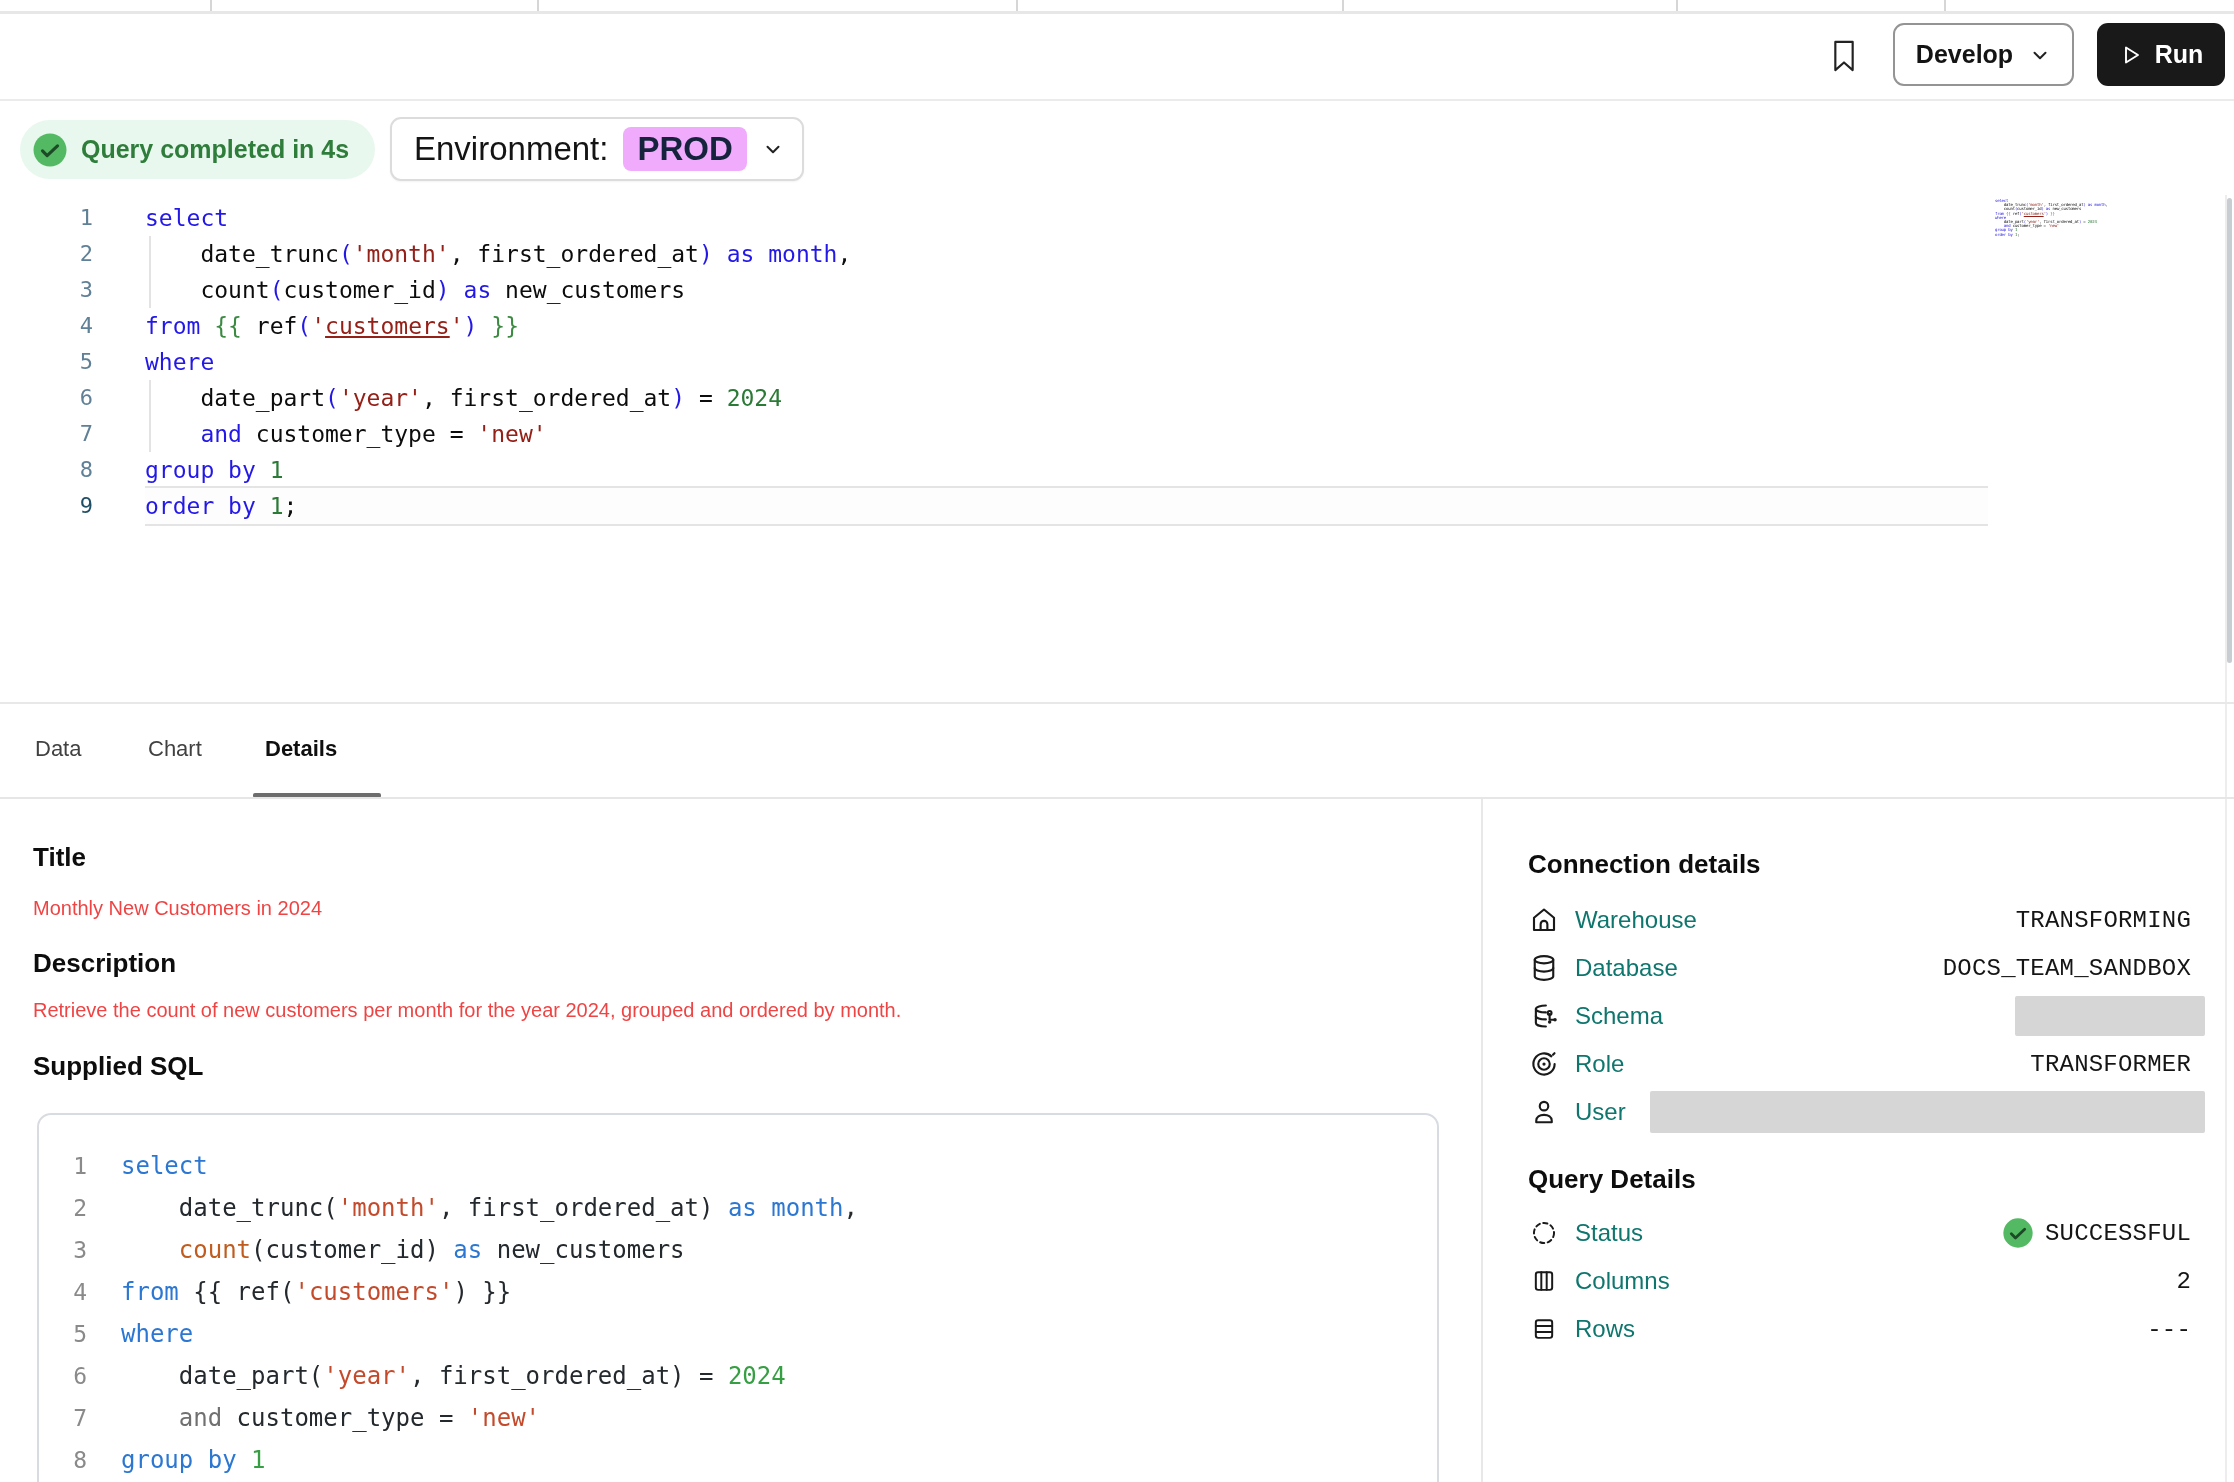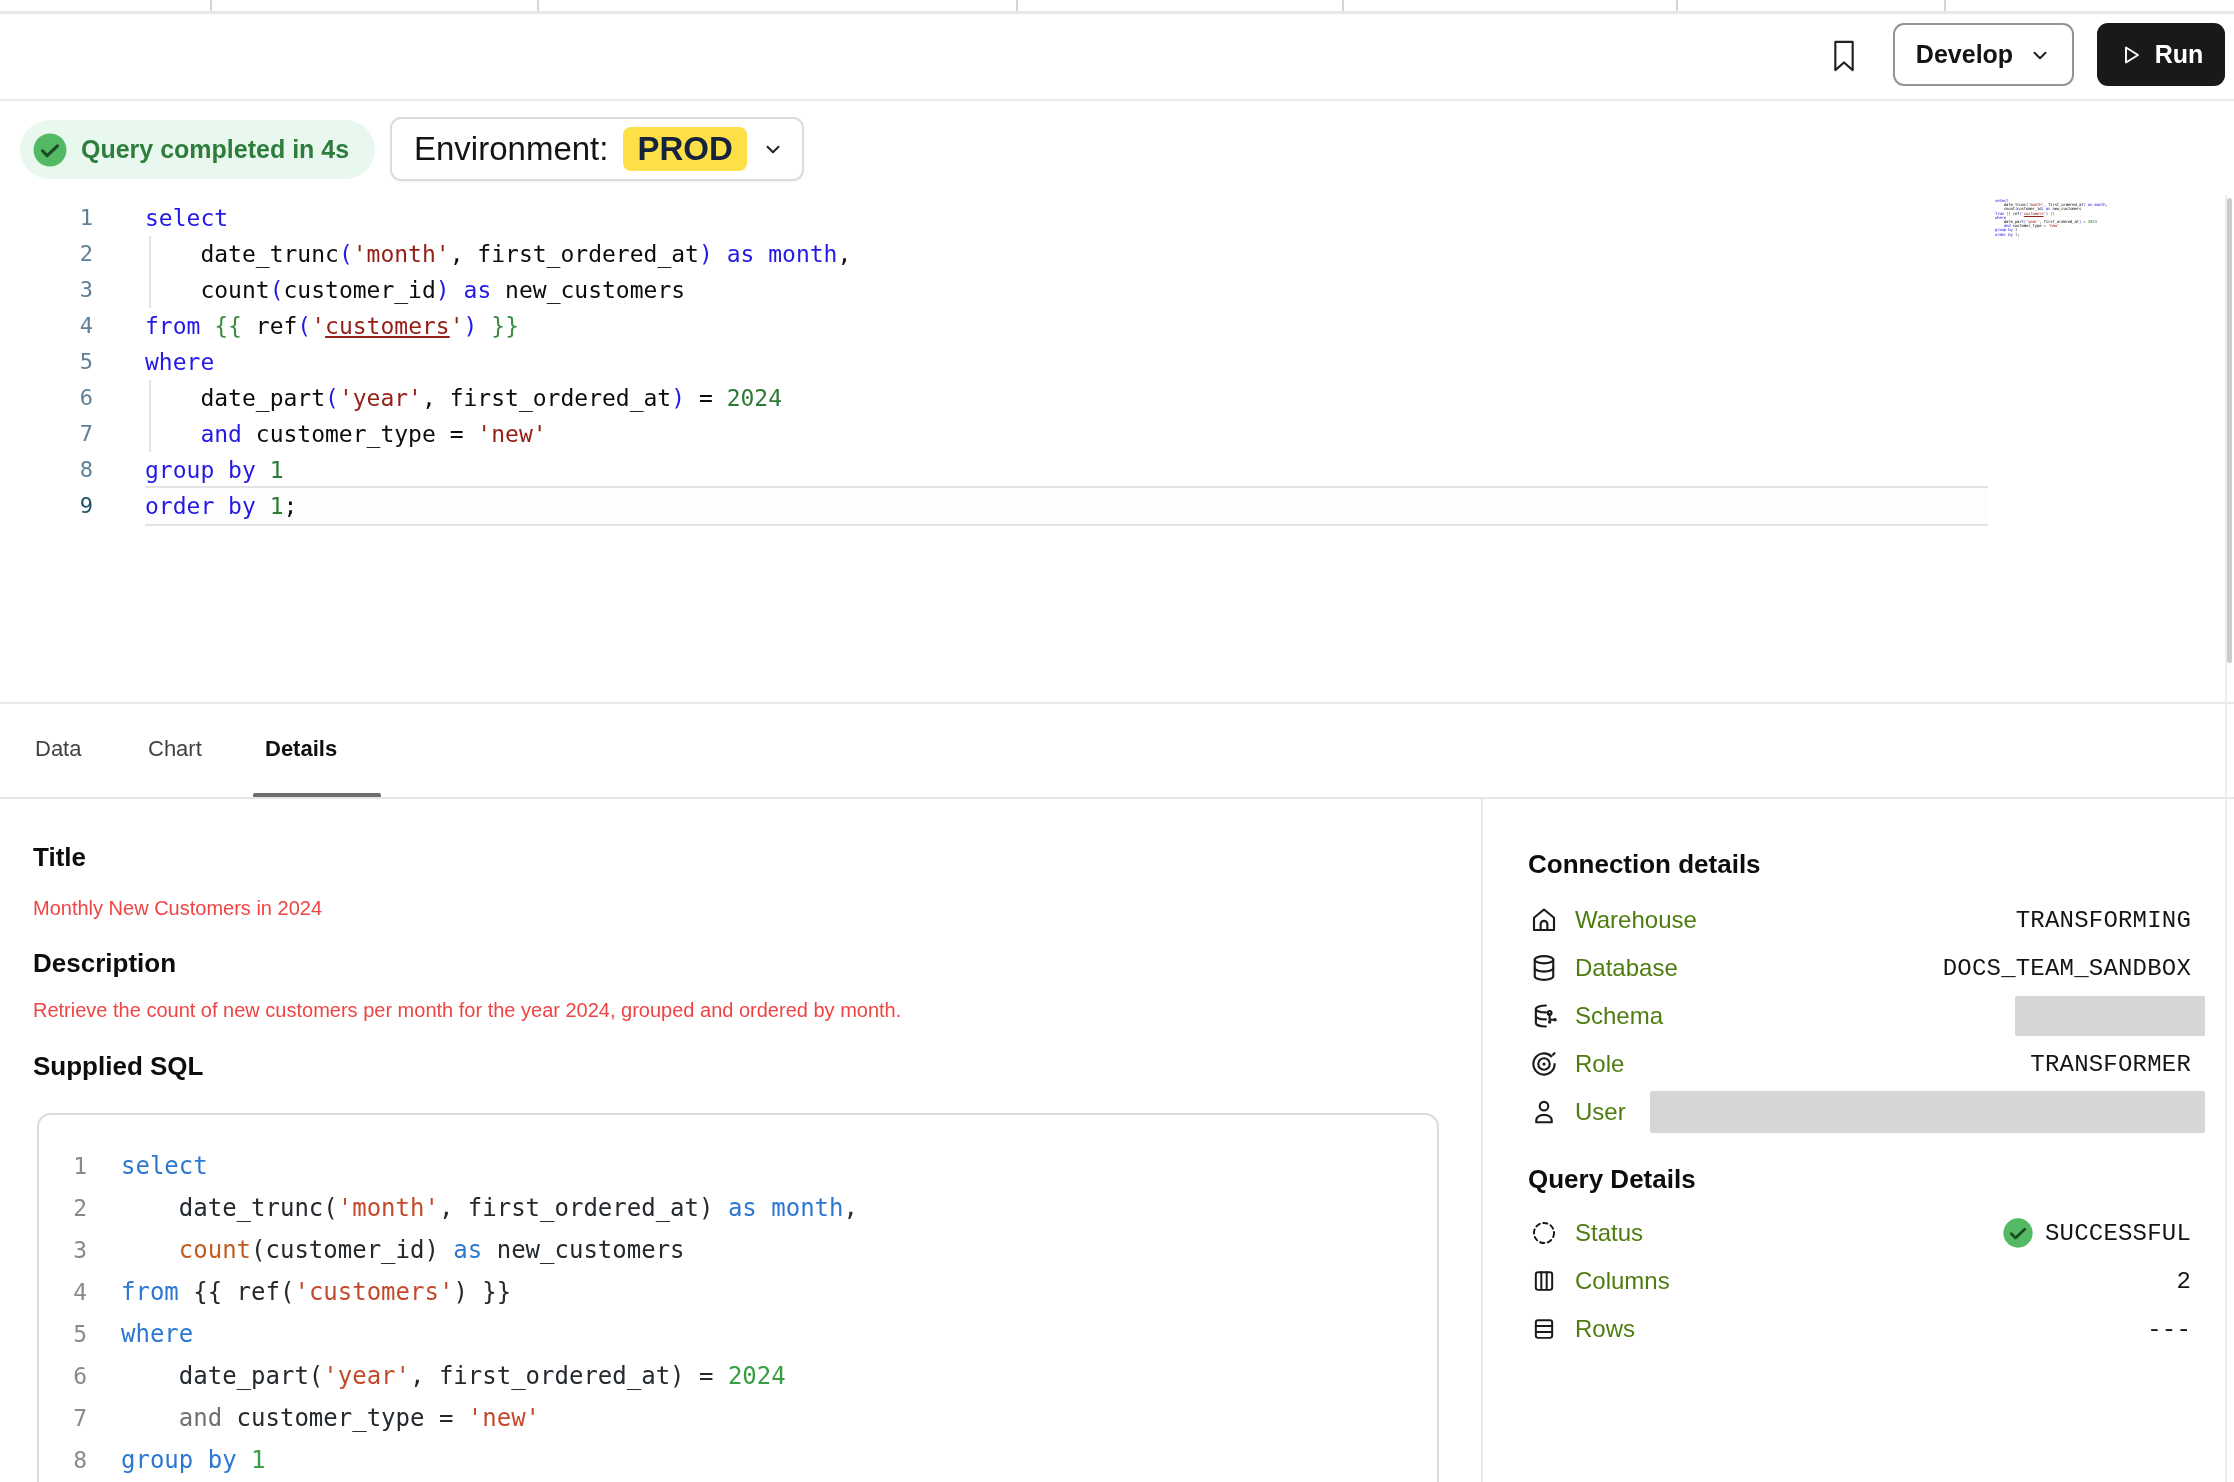--- a/index.html
+++ b/index.html
@@ -24,21 +24,21 @@
     display:flex;align-items:center;justify-content:center;gap:12px;font-size:25px;font-weight:700;cursor:pointer;}
   .icon{display:inline-flex;align-items:center;justify-content:center;}
   .icon svg{display:block;}
 
   
   .badge{left:20px;top:120px;height:59px;border-radius:30px;background:#e9f8ee;color:#2f7d3b;
     display:flex;align-items:center;gap:13px;padding:0 26px 0 12px;font-size:25px;font-weight:600;}
   .env{left:390px;top:117px;height:64px;border:2px solid #dcdcdc;border-radius:11px;background:#fff;box-sizing:border-box;
     display:flex;align-items:center;gap:15px;padding:0 18px 0 22px;font-size:33px;color:#141414;
     box-shadow:0 1px 2px rgba(0,0,0,.05);cursor:pointer;}
-  .prod-pill{background:#fde047;color:#15233d;border-radius:8px;padding:3px 14px;font-weight:600;}
+  .prod-pill{background:#f0abfc;color:#15233d;border-radius:8px;padding:3px 14px;font-weight:600;}
 
   
   .editor-wrap{left:0;top:195px;width:2225px;height:507px;}
   .ed-row{position:absolute;left:0;width:1988px;height:36px;line-height:36px;}
   .ed-ln{position:absolute;left:25px;width:68px;text-align:right;font-family:"DejaVu Sans Mono",monospace;
     font-size:22px;color:#5f8096;}
   .ed-code{position:absolute;left:145px;white-space:pre;font-family:"DejaVu Sans Mono",monospace;font-size:23px;color:#0c0c0c;}
   .ed-row.active .ed-ln{color:#1f4f66;}
   .active-bg{left:145px;top:488px;width:1843px;height:36px;background:#fdfdfd;}
   .aline{left:145px;width:1843px;height:2px;background:#e4e4e4;}
@@ -83,21 +83,21 @@
   .card .tk-and{color:#707070;}
   .card .tk-fnc{color:#c05c1f;}
   .card .tk-str,.card .tk-ref{color:#c34a2b;text-decoration:none;}
   .card .tk-num{color:#379f43;}
 
   
   .vdivider{left:1481px;top:799px;width:2px;height:683px;background:#e8e8e8;}
   .rp-rows{width:677px;}
   .rp-row{display:flex;align-items:center;height:48px;}
   .rp-row .icon{width:32px;flex:none;}
-  .rp-label{margin-left:15px;font-size:24px;color:#4d7c0f;}
+  .rp-label{margin-left:15px;font-size:24px;color:#0f766e;}
   .rp-value{margin-left:auto;margin-right:14px;font-size:24px;color:#151515;letter-spacing:.2px;display:flex;align-items:center;gap:11px;font-family:Liberation Mono, monospace;}
   .redacted{margin-left:auto;background:#d6d6d6;border-radius:2px;}
   .redacted.schema{width:190px;height:40px;}
   .redacted.user{width:555px;height:42px;}
 </style>
 </head>
 <body>
 
 <div class="abs top-strip">
   <div class="vsep" style="left:210px"></div>

